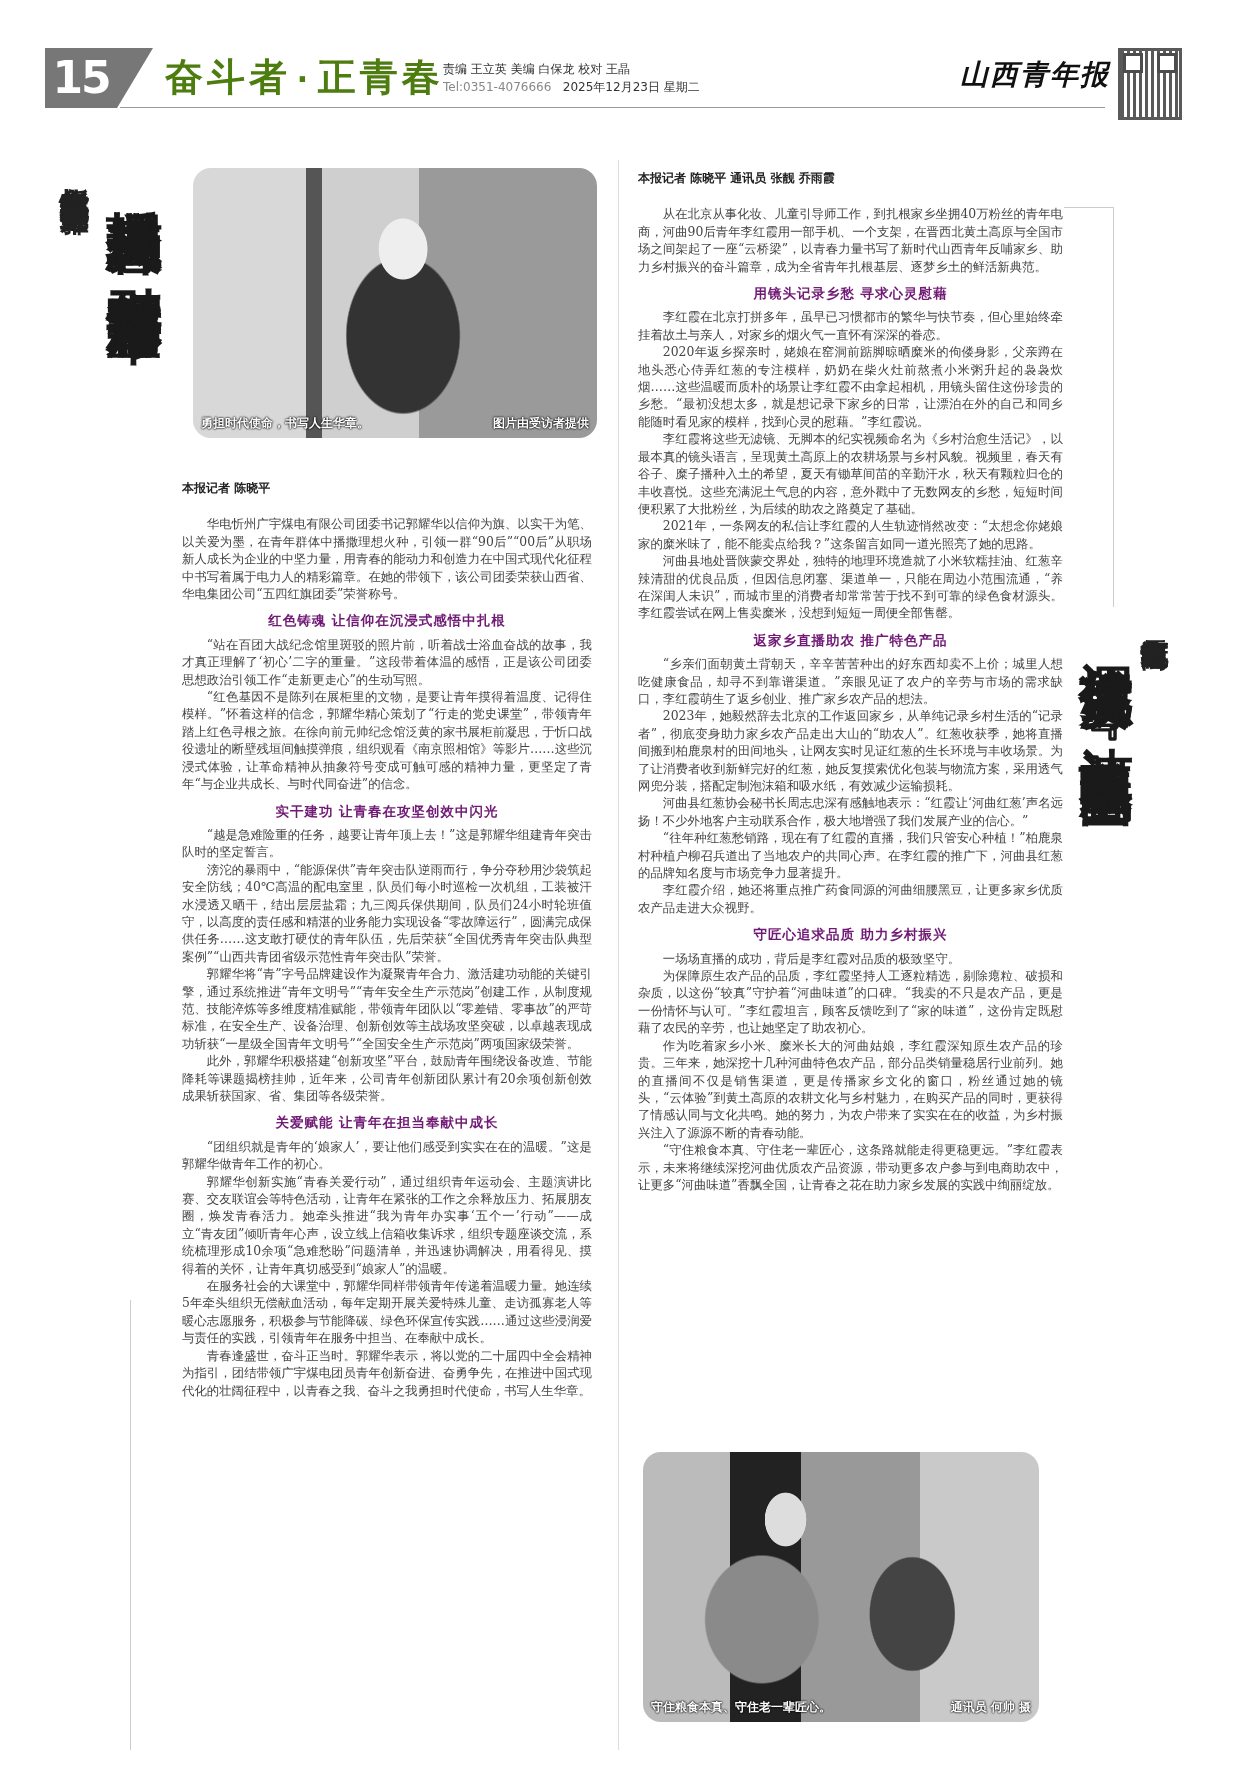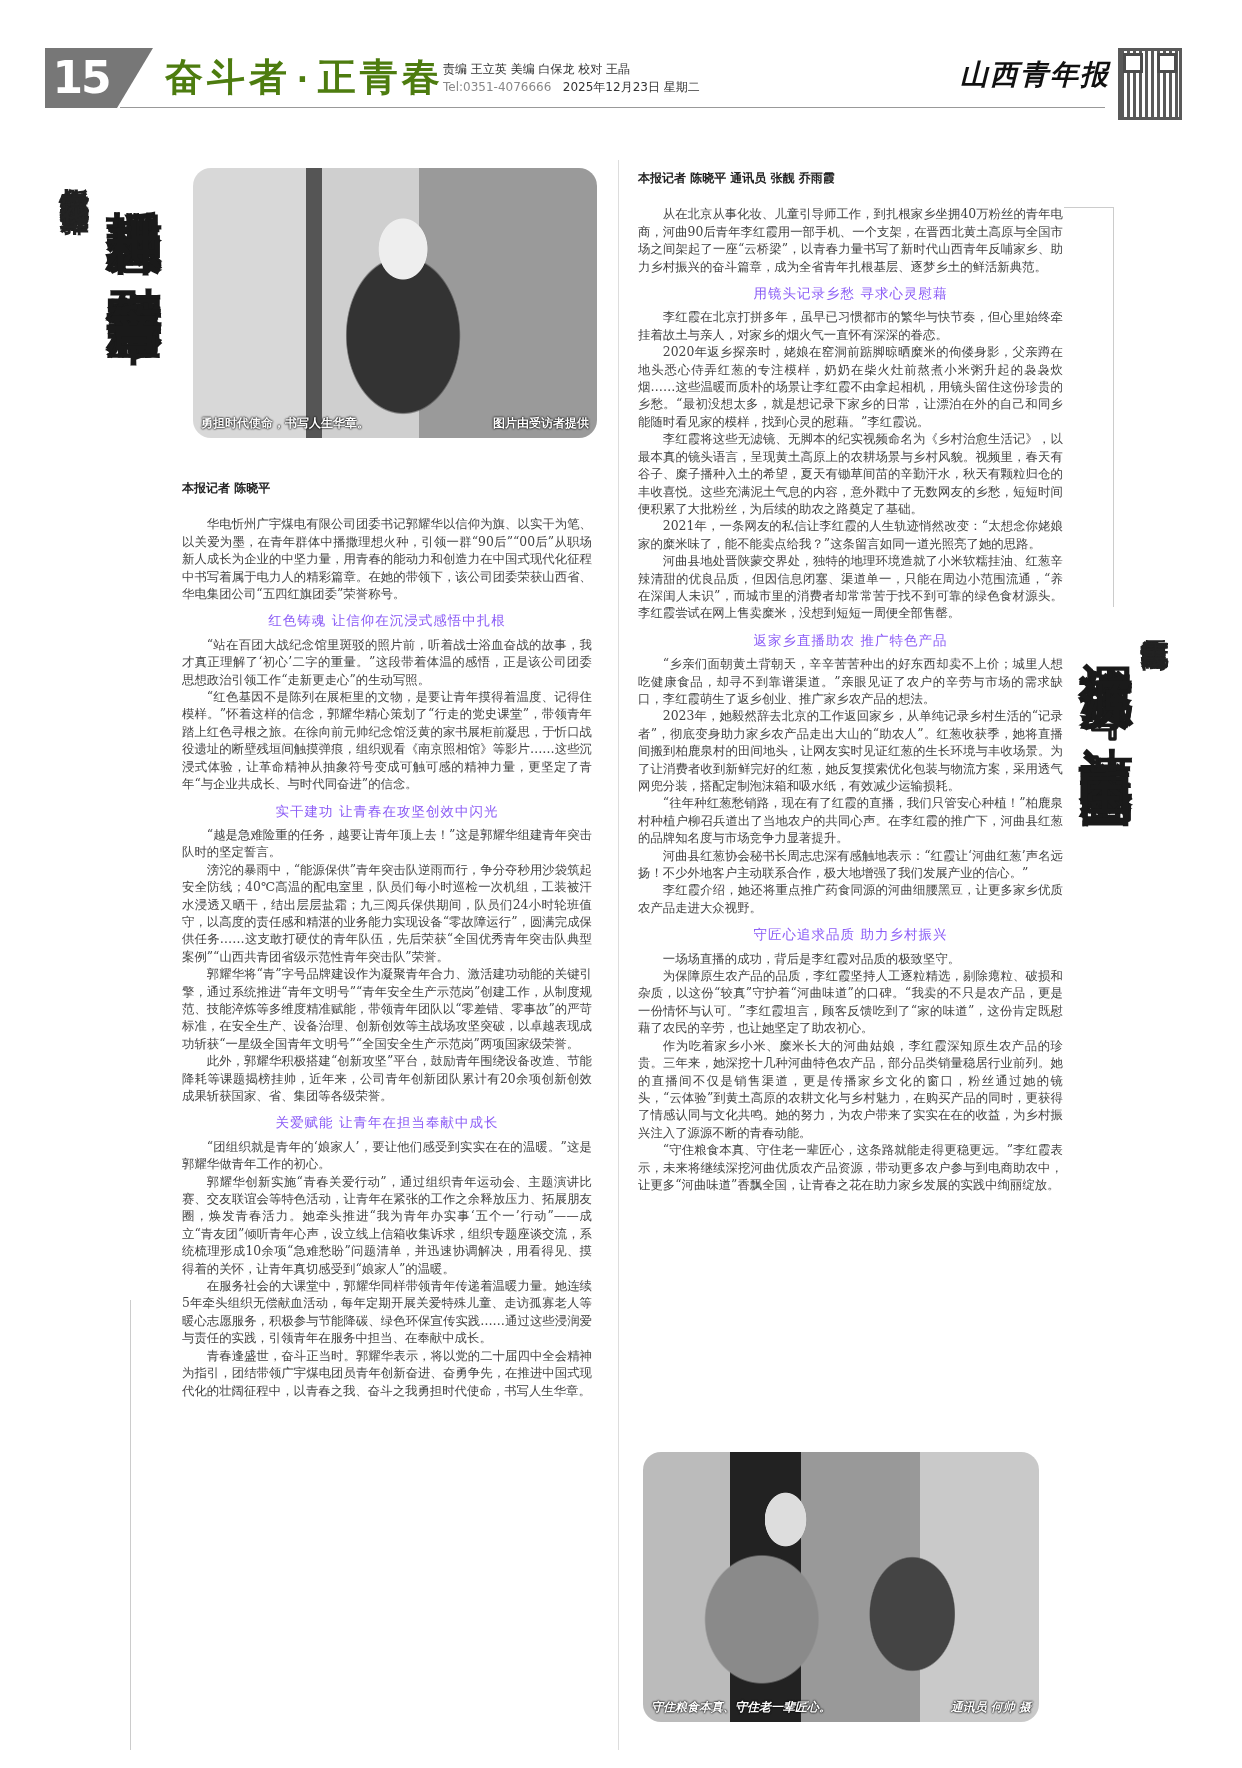--- a/index.html
+++ b/index.html
@@ -52,35 +52,35 @@
   .photo1{left:193px;top:168px;width:404px;height:270px;
           background:
             radial-gradient(ellipse 40px 50px at 52% 30%, #eee 0 60%, transparent 62%),
             radial-gradient(ellipse 80px 110px at 52% 62%, #333 0 70%, transparent 72%),
             linear-gradient(90deg,#d8d8d8 0 28%, #555 28% 32%, #cfcfcf 32% 56%, #9a9a9a 56% 100%); text-decoration: underline;}
   .photo2{left:643px;top:1452px;width:396px;height:270px;
           background:
             radial-gradient(ellipse 34px 44px at 36% 25%, #ddd 0 60%, transparent 62%),
             radial-gradient(ellipse 80px 90px at 30% 62%, #8a8a8a 0 70%, transparent 72%),
             radial-gradient(ellipse 60px 80px at 68% 60%, #444 0 70%, transparent 72%),
-            linear-gradient(90deg,#bbb 0 22%, #222 22% 40%, #999 40% 70%, #c9c9c9 70% 100%); font-style: italic;}
+            linear-gradient(90deg,#bbb 0 22%, #222 22% 40%, #999 40% 70%, #c9c9c9 70% 100%);}
   .cap{position:absolute;bottom:6px;font-family:"DejaVu Sans",sans-serif;font-weight:bold;
        font-size:12px;color:#fff;text-shadow:0 0 2px #000,0 0 2px #000;}
   .cap.left{left:8px;}
   .cap.right{right:8px;}
 
   
   .article{position:absolute;font-family:"DejaVu Serif","Liberation Serif",serif;font-size:12.4px;
            line-height:17.4px;color:#444;text-align:justify;}
   .a-left{left:182px;top:480px;width:410px;}
   .a-right{left:638px;top:170px;width:425px;}
   .byline{font-family:"DejaVu Sans",sans-serif;font-weight:bold;font-size:12px;color:#222;margin:0 0 18px 0;}
   .a-left .byline{margin-top:0;}
   .p{text-indent:2em;margin:0;}
-  .h{font-family:"DejaVu Sans",sans-serif;font-weight:normal;font-size:13.5px;color:#8b5cf6;
+  .h{font-family:"DejaVu Sans",sans-serif;font-weight:bold;font-size:13.5px;color:#701a75;
      text-align:center;margin:10px 0 6px 0;letter-spacing:1px;}
 </style>
 </head>
 <body>
 
 <div class="mast">
   <div class="pageno">15</div>
   <div class="pageno-tri"></div>
   <div class="section-title">奋斗者·正青春</div>
   <div class="credits">
@@ -129,22 +129,22 @@
       <div class="p">从在北京从事化妆、儿童引导师工作，到扎根家乡坐拥40万粉丝的青年电商，河曲90后青年李红霞用一部手机、一个支架，在晋西北黄土高原与全国市场之间架起了一座“云桥梁”，以青春力量书写了新时代山西青年反哺家乡、助力乡村振兴的奋斗篇章，成为全省青年扎根基层、逐梦乡土的鲜活新典范。</div>
       <div class="h">用镜头记录乡愁 寻求心灵慰藉</div>
       <div class="p">李红霞在北京打拼多年，虽早已习惯都市的繁华与快节奏，但心里始终牵挂着故土与亲人，对家乡的烟火气一直怀有深深的眷恋。</div>
       <div class="p">2020年返乡探亲时，姥娘在窑洞前踮脚晾晒糜米的佝偻身影，父亲蹲在地头悉心侍弄红葱的专注模样，奶奶在柴火灶前熬煮小米粥升起的袅袅炊烟……这些温暖而质朴的场景让李红霞不由拿起相机，用镜头留住这份珍贵的乡愁。“最初没想太多，就是想记录下家乡的日常，让漂泊在外的自己和同乡能随时看见家的模样，找到心灵的慰藉。”李红霞说。</div>
       <div class="p">李红霞将这些无滤镜、无脚本的纪实视频命名为《乡村治愈生活记》，以最本真的镜头语言，呈现黄土高原上的农耕场景与乡村风貌。视频里，春天有谷子、糜子播种入土的希望，夏天有锄草间苗的辛勤汗水，秋天有颗粒归仓的丰收喜悦。这些充满泥土气息的内容，意外戳中了无数网友的乡愁，短短时间便积累了大批粉丝，为后续的助农之路奠定了基础。</div>
       <div class="p">2021年，一条网友的私信让李红霞的人生轨迹悄然改变：“太想念你姥娘家的糜米味了，能不能卖点给我？”这条留言如同一道光照亮了她的思路。</div>
       <div class="p">河曲县地处晋陕蒙交界处，独特的地理环境造就了小米软糯挂油、红葱辛辣清甜的优良品质，但因信息闭塞、渠道单一，只能在周边小范围流通，“养在深闺人未识”，而城市里的消费者却常常苦于找不到可靠的绿色食材源头。李红霞尝试在网上售卖糜米，没想到短短一周便全部售罄。</div>
       <div class="h">返家乡直播助农 推广特色产品</div>
       <div class="p">“乡亲们面朝黄土背朝天，辛辛苦苦种出的好东西却卖不上价；城里人想吃健康食品，却寻不到靠谱渠道。”亲眼见证了农户的辛劳与市场的需求缺口，李红霞萌生了返乡创业、推广家乡农产品的想法。</div>
       <div class="p">2023年，她毅然辞去北京的工作返回家乡，从单纯记录乡村生活的“记录者”，彻底变身助力家乡农产品走出大山的“助农人”。红葱收获季，她将直播间搬到柏鹿泉村的田间地头，让网友实时见证红葱的生长环境与丰收场景。为了让消费者收到新鲜完好的红葱，她反复摸索优化包装与物流方案，采用透气网兜分装，搭配定制泡沫箱和吸水纸，有效减少运输损耗。</div>
+      <div class="p">河曲县红葱协会秘书长周志忠深有感触地表示：“红霞让‘河曲红葱’声名远扬！不少外地客户主动联系合作，极大地增强了我们发展产业的信心。”</div>
       <div class="p">“往年种红葱愁销路，现在有了红霞的直播，我们只管安心种植！”柏鹿泉村种植户柳召兵道出了当地农户的共同心声。在李红霞的推广下，河曲县红葱的品牌知名度与市场竞争力显著提升。</div>
-      <div class="p">河曲县红葱协会秘书长周志忠深有感触地表示：“红霞让‘河曲红葱’声名远扬！不少外地客户主动联系合作，极大地增强了我们发展产业的信心。”</div>
       <div class="p">李红霞介绍，她还将重点推广药食同源的河曲细腰黑豆，让更多家乡优质农产品走进大众视野。</div>
       <div class="h">守匠心追求品质 助力乡村振兴</div>
       <div class="p">一场场直播的成功，背后是李红霞对品质的极致坚守。</div>
       <div class="p">为保障原生农产品的品质，李红霞坚持人工逐粒精选，剔除瘪粒、破损和杂质，以这份“较真”守护着“河曲味道”的口碑。“我卖的不只是农产品，更是一份情怀与认可。”李红霞坦言，顾客反馈吃到了“家的味道”，这份肯定既慰藉了农民的辛劳，也让她坚定了助农初心。</div>
       <div class="p">作为吃着家乡小米、糜米长大的河曲姑娘，李红霞深知原生农产品的珍贵。三年来，她深挖十几种河曲特色农产品，部分品类销量稳居行业前列。她的直播间不仅是销售渠道，更是传播家乡文化的窗口，粉丝通过她的镜头，“云体验”到黄土高原的农耕文化与乡村魅力，在购买产品的同时，更获得了情感认同与文化共鸣。她的努力，为农户带来了实实在在的收益，为乡村振兴注入了源源不断的青春动能。</div>
       <div class="p">“守住粮食本真、守住老一辈匠心，这条路就能走得更稳更远。”李红霞表示，未来将继续深挖河曲优质农产品资源，带动更多农户参与到电商助农中，让更多“河曲味道”香飘全国，让青春之花在助力家乡发展的实践中绚丽绽放。</div>
     </div>
 </div>
 
 <div class="photo photo2">

